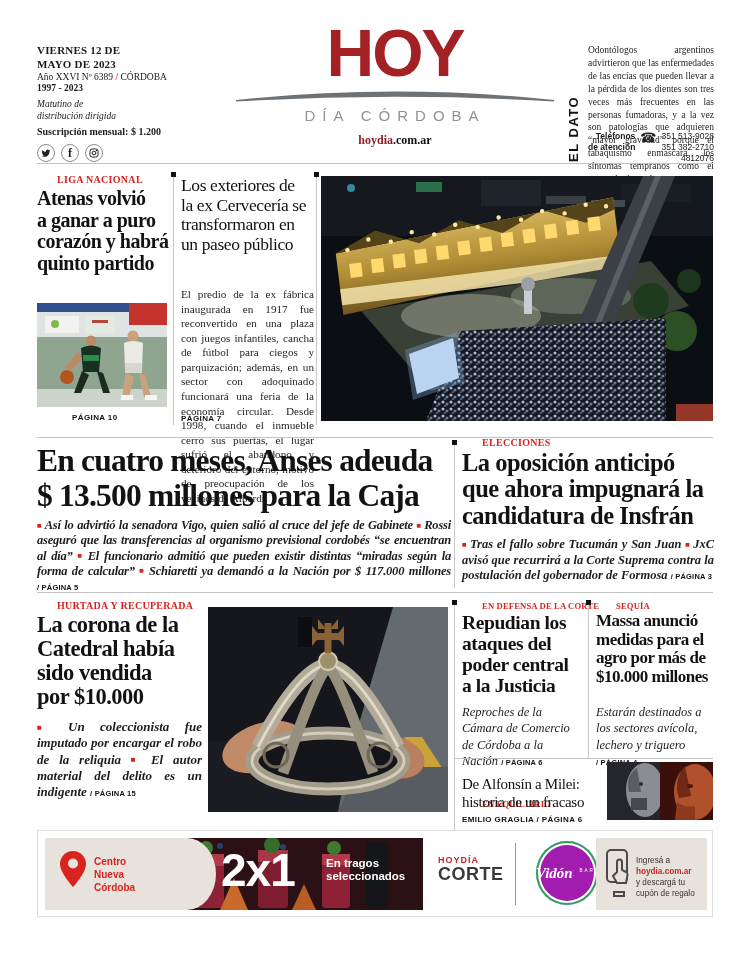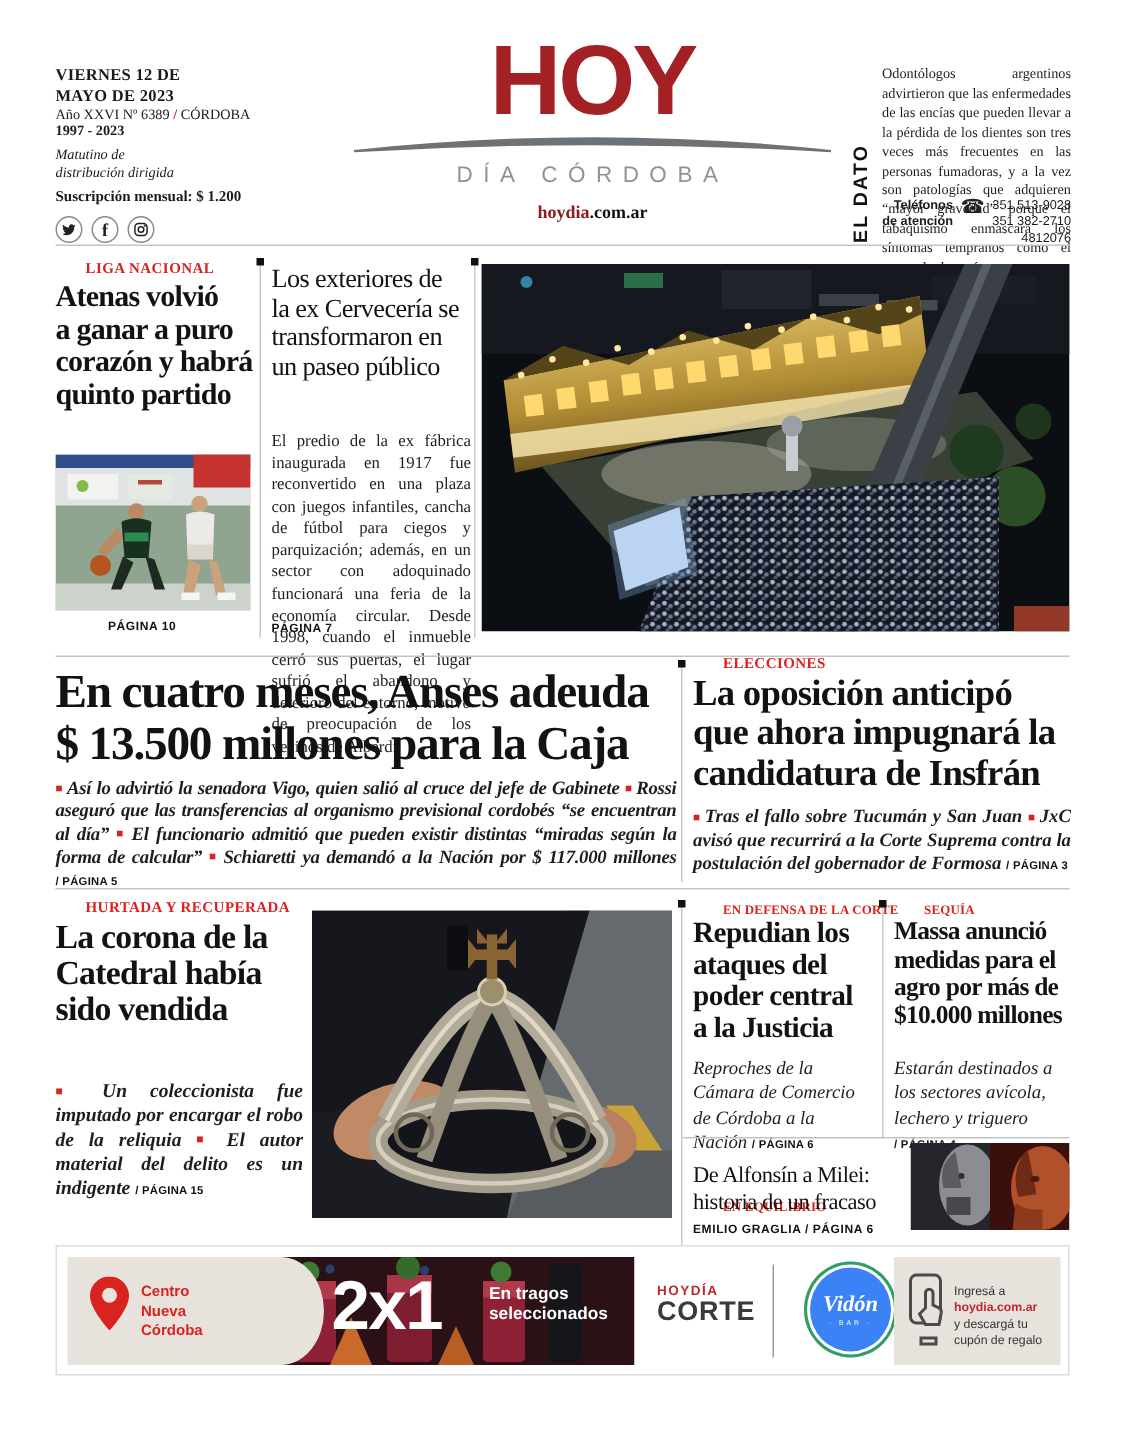--- a/index.html
+++ b/index.html
@@ -46,21 +46,21 @@
   .phone-glyph { font-size:13px; line-height:1; color:#222; }
 
   
   .ad-box { border:1px solid #ddd; background:#fff; }
   .ad-beige { background:#e7e2dc; }
   .ad-loc { font-family:"Liberation Sans", sans-serif; font-weight:700; font-size:10px; line-height:1.3; color:#d8231f; }
   .ad-offer { font-family:"Liberation Sans", sans-serif; font-weight:900; font-size:46px; color:#fff; letter-spacing:-1px; }
   .ad-offer-detail { font-family:"Liberation Sans", sans-serif; font-weight:700; font-size:11.5px; line-height:1.15; color:#fff; }
   .mk-top { font-family:"Liberation Sans", sans-serif; font-weight:800; font-size:9px; letter-spacing:1px; color:#c0272d; }
   .mk-bottom { font-family:"Liberation Sans", sans-serif; font-weight:900; font-size:18px; letter-spacing:.5px; color:#3a3a3a; line-height:1; }
-  .vidon { width:62px; height:64px; border-radius:50%; background:#3b82f6; box-shadow:inset 0 0 0 2px #2f9e5f, inset 0 0 0 4px #fff; display:flex; flex-direction:column; align-items:center; justify-content:center; color:#fff; }
+  .vidon { width:62px; height:64px; border-radius:50%; background:#a21caf; box-shadow:inset 0 0 0 2px #2f9e5f, inset 0 0 0 4px #fff; display:flex; flex-direction:row; align-items:center; justify-content:center; color:#fff; }
   .vidon .name { font-family:"Liberation Serif", serif; font-style:italic; font-weight:700; font-size:15px; }
   .vidon .sub { font-size:4.5px; letter-spacing:2px; font-family:"Liberation Sans", sans-serif; }
   .ad-cta { font-family:"Liberation Sans", sans-serif; font-size:8.2px; line-height:1.35; color:#333; }
   .ad-cta .red { color:#c0272d; font-weight:700; }
 </style>
 </head>
 <body>
 
 <div class="abs date" style="left:37px; top:44px;">
   <span class="hl-line">VIERNES 12 DE</span>
@@ -273,20 +273,21 @@
   <span class="pageref">/ PÁGINA 3</span>
 </div>
 
 <div class="abs hdiv" style="left:37px; top:592px; width:676px;"></div>
 
 <div class="abs kicker" style="left:37px; top:600px;">HURTADA Y RECUPERADA</div>
 <div class="abs hl" style="left:37px; top:613px; width:165px; font-size:22.5px; line-height:1.07; letter-spacing:-.5px;">
   <span class="hl-line">La corona de la</span>
   <span class="hl-line">Catedral había</span>
   <span class="hl-line">sido vendida</span>
+  <span class="hl-line">por $10.000</span>
 </div>
 <div class="abs deck" style="left:37px; top:719px; width:165px; font-size:13px; line-height:1.25;">
   <span class="b">Un coleccionista fue imputado por encargar el robo de la reliquia</span>
   <span class="b">El autor material del delito es un indigente</span>
   <span class="pageref">/ PÁGINA 15</span>
 </div>
 <div class="abs caption" style="left:37px; top:834px; width:165px;">La corona fue hecha en 1795 y su valor es incalculable.</div>
 
 <div class="abs" style="left:208px; top:607px;">
   <svg width="240" height="205" viewBox="0 0 240 205">

